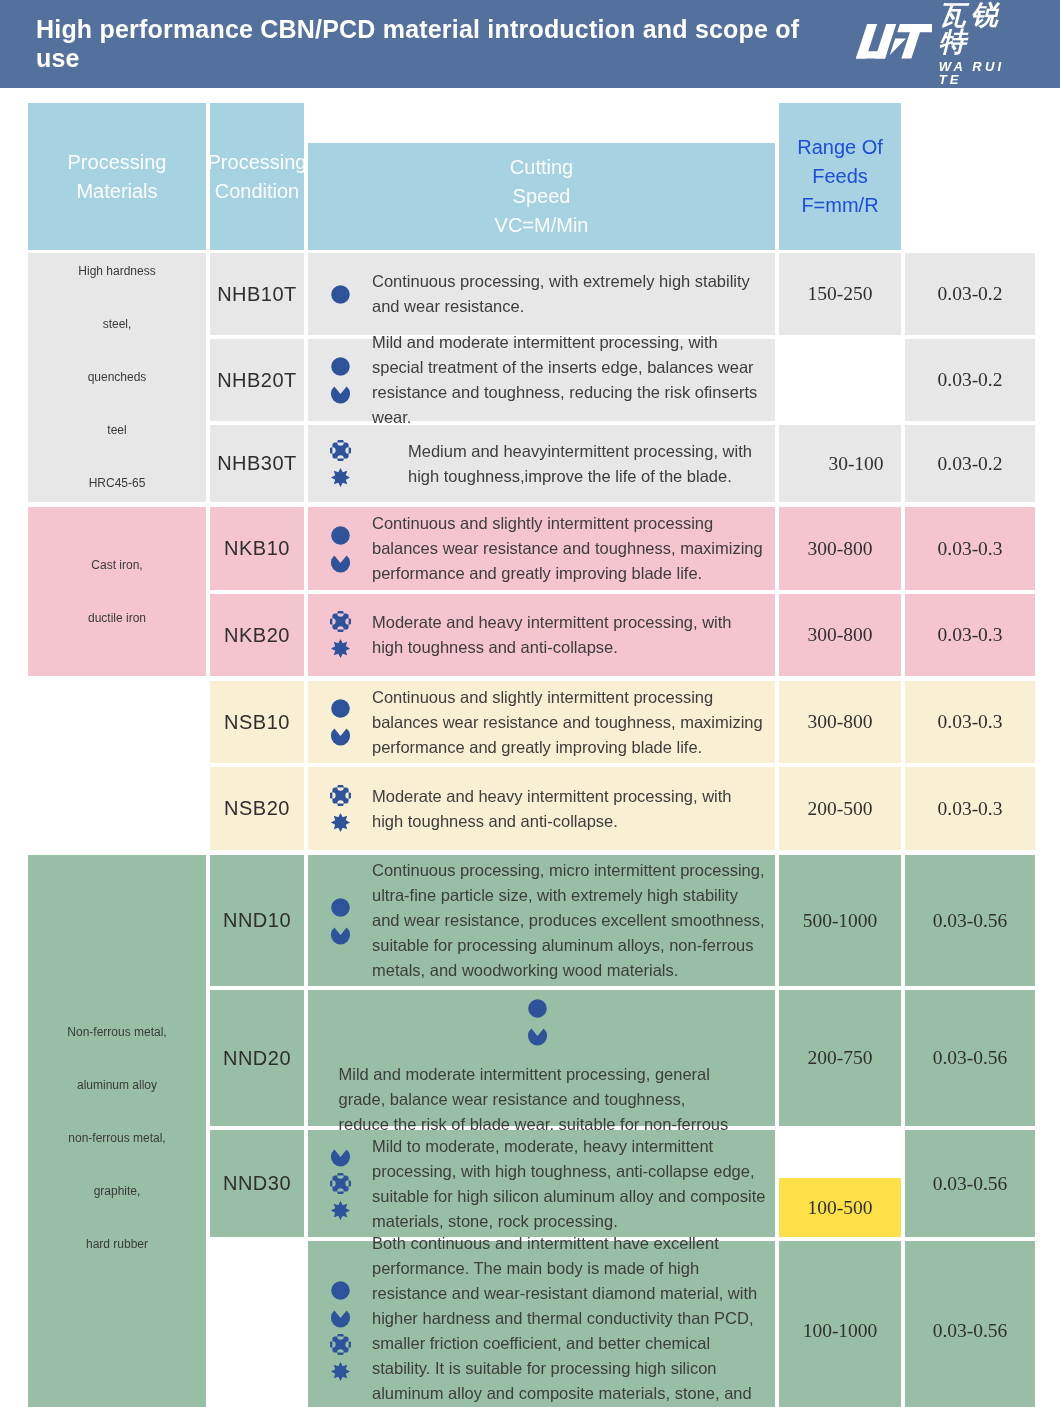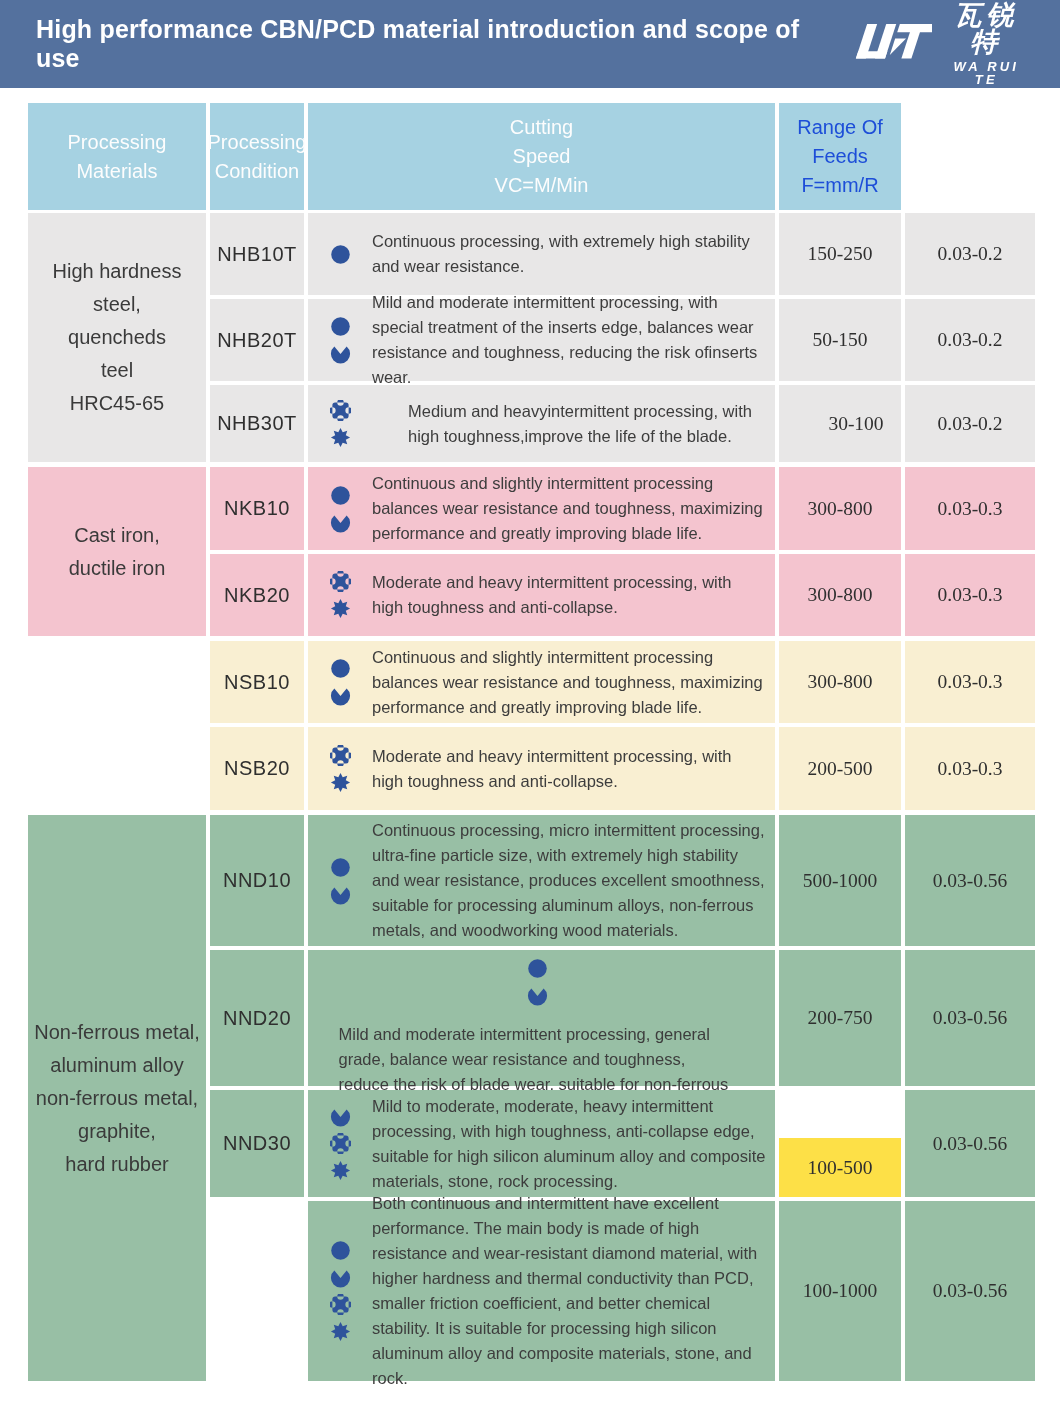--- a/index.html
+++ b/index.html
@@ -12,21 +12,21 @@
 
   
   .topbar {
     height:88px; background:#54719e;
     display:flex; align-items:center; justify-content:space-between;
     padding:0 26px 0 36px; box-sizing:border-box;
   }
   .page-title {
     margin:0; color:#ffffff; font-size:25px; font-weight:bold; letter-spacing:.2px;
   }
-  .logo { display:flex; align-items:center; gap:7px; color:#fff;text-align:center; }
+  .logo { display:flex; align-items:center; gap:7px; color:#fff; }
   .logo-mark { display:block; }
   .logo-text { display:flex; flex-direction:column; align-items:flex-start; line-height:1; }
   .logo-cn { font-size:27px; font-weight:bold; letter-spacing:5px; font-style:italic; }
   .logo-en { font-size:13px; font-weight:bold; font-style:italic; letter-spacing:3.2px; margin-top:4px; }
 
   
   .table-wrap { padding:15px 25px 18px 28px; }
   .grid-cols {
     display:grid;
     grid-template-columns:178px 94px 1fr 122px 130px;
@@ -34,21 +34,21 @@
   }
   .thead { margin-bottom:3px; }
   .th {
     min-height:107px; display:flex; align-items:center; justify-content:center;
     color:#fdfdfd; font-size:20px; line-height:29px; text-align:center;
     white-space:pre-line;
   }
   .group { row-gap:4px; margin-bottom:5px; }
   .cell { display:flex; align-items:center; justify-content:center; }
   .mat  {
-    grid-column:1; text-align:center; font-size:20px; line-height:33px;
+    grid-column:1; text-align:center; font-size:12px; line-height:53px;
     color:#3a3a3a; white-space:pre-line;
   }
   .grade { font-size:20px; color:#2f2f2f; letter-spacing:.5px; }
   .cond  { justify-content:flex-start; padding:8px 8px 8px 0; }
   .icon-stack {
     flex:0 0 64px; display:flex; flex-direction:column; align-items:center; gap:6px;
   }
   .icon-stack svg { display:block; }
   .cond-text { font-size:16.5px; line-height:25px; color:#3d3d3d; max-width:398px; }
   .val { font-size:19.5px; color:#2f2f2f;font-family:Liberation Serif, serif; }
@@ -76,21 +76,21 @@
         <div class="logo-en">WA RUI TE</div>
       </div>
     </div>
   </header>
 
   <div class="table-wrap">
     <div class="thead grid-cols">
       <div class="th" style="background: rgb(166, 210, 226); color: rgb(253, 253, 253);">Processing
 Materials</div>
       <div class="th" style="background: rgb(166, 210, 226); color: rgb(253, 253, 253);">Processing Condition</div>
-      <div class="th" style="background: rgb(166, 210, 226); color: rgb(253, 253, 253);">Cutting
+      <div class="th" style="background: rgb(166, 210, 226); color: rgb(253, 253, 253); margin-top: 40px;">Cutting
 Speed
 VC=M/Min</div>
       <div class="th" style="background: rgb(166, 210, 226); color: #1d4ed8;">Range Of
 Feeds
 F=mm/R</div>
     </div>
     <div id="tbody">
         <div class="group grid-cols" style="grid-template-rows: 82px 82px 77px;">
           <div class="cell mat" style="background: rgb(232, 231, 231); grid-row: 1 / span 3;">High hardness
 steel,
@@ -113,21 +113,20 @@
             <div class="icon-stack">
               <svg viewBox="0 0 22 22" width="21" height="21" fill="#2e539b">
                 <circle cx="11" cy="11" r="9.7"></circle>
               </svg>
               <svg viewBox="0 0 22 22" width="21" height="21" fill="#2e539b">
                 <path d="M11 11.4 L4.57 3.74 A10 10 0 1 0 17.43 3.74 Z"></path>
               </svg>
             </div>
             <div class="cond-text">Mild and moderate intermittent processing, with special treatment of the inserts edge, balances wear resistance and toughness, reducing the risk ofinserts wear.</div>
           </div>
-          <div class="cell val" style="background: rgb(232, 231, 231); grid-column: 4;">50-150</div>
           <div class="cell val" style="background: rgb(232, 231, 231); grid-column: 5;">0.03-0.2</div>
           <div class="cell grade" style="background: rgb(232, 231, 231); grid-column: 2;">NHB30T</div>
           <div class="cell cond" style="background: rgb(232, 231, 231); grid-column: 3; gap: 36px;">
             <div class="icon-stack">
               <svg viewBox="0 0 22 22" width="21" height="21" fill="#2e539b">
                 <path fill-rule="evenodd" d="M5.5 2.5 H16.5 Q19.5 2.5 19.5 5.5 V16.5 Q19.5 19.5 16.5 19.5 H5.5 Q2.5 19.5 2.5 16.5 V5.5 Q2.5 2.5 5.5 2.5 Z M7.6 2.5 a3.4 3.4 0 1 0 6.8 0 a3.4 3.4 0 1 0 -6.8 0 Z M7.6 19.5 a3.4 3.4 0 1 0 6.8 0 a3.4 3.4 0 1 0 -6.8 0 Z M-0.9 11 a3.4 3.4 0 1 0 6.8 0 a3.4 3.4 0 1 0 -6.8 0 Z M16.1 11 a3.4 3.4 0 1 0 6.8 0 a3.4 3.4 0 1 0 -6.8 0 Z"></path>
               </svg>
               <svg viewBox="0 0 22 22" width="21" height="21" fill="#2e539b">
                 <polygon points="11,1 13.3,5.46 18.07,3.93 16.54,8.7 21,11 16.54,13.3 18.07,18.07 13.3,16.54 11,21 8.7,16.54 3.93,18.07 5.46,13.3 1,11 5.46,8.7 3.93,3.93 8.7,5.46"></polygon>
               </svg>

